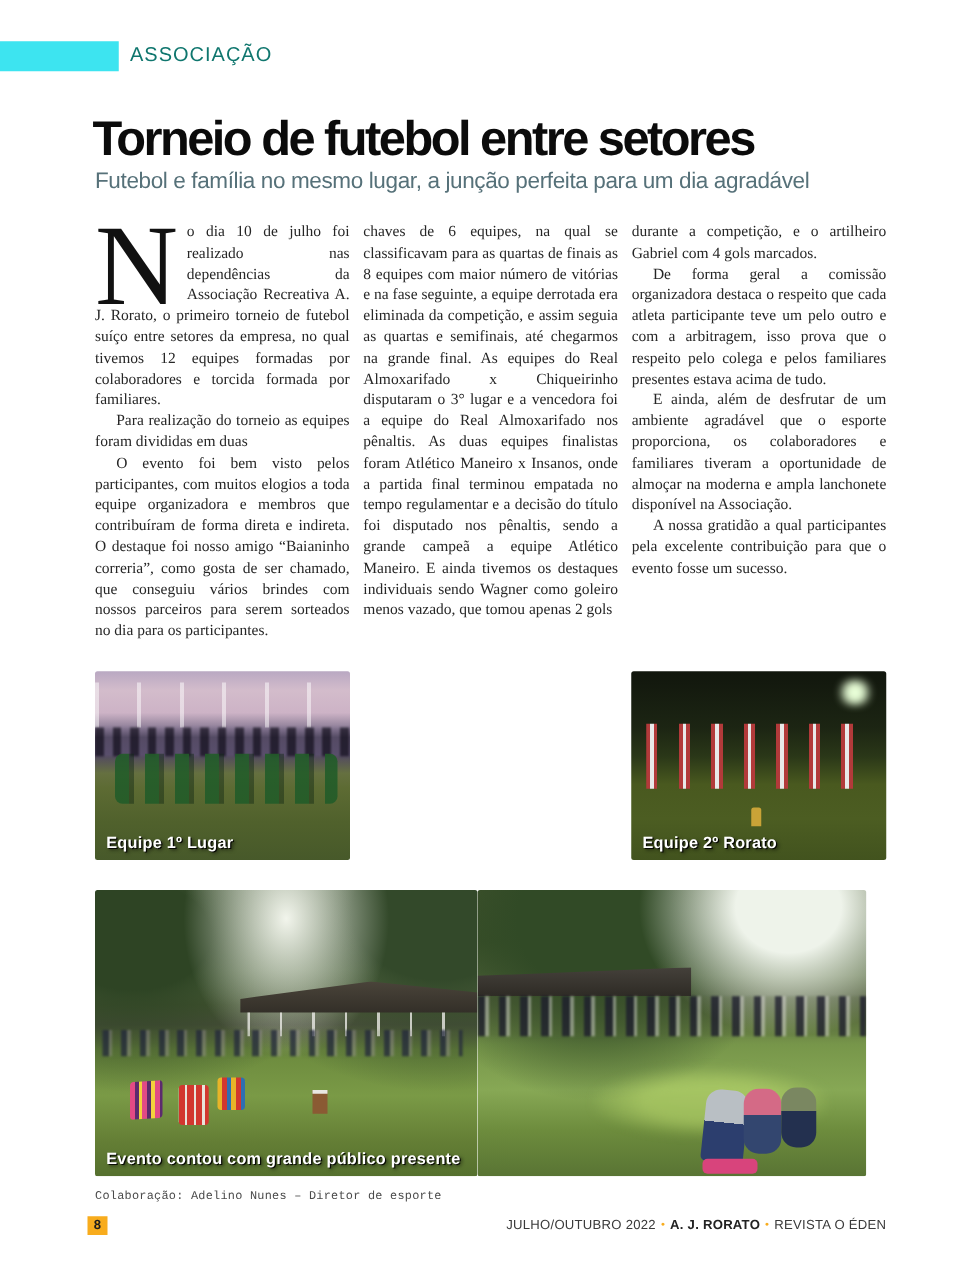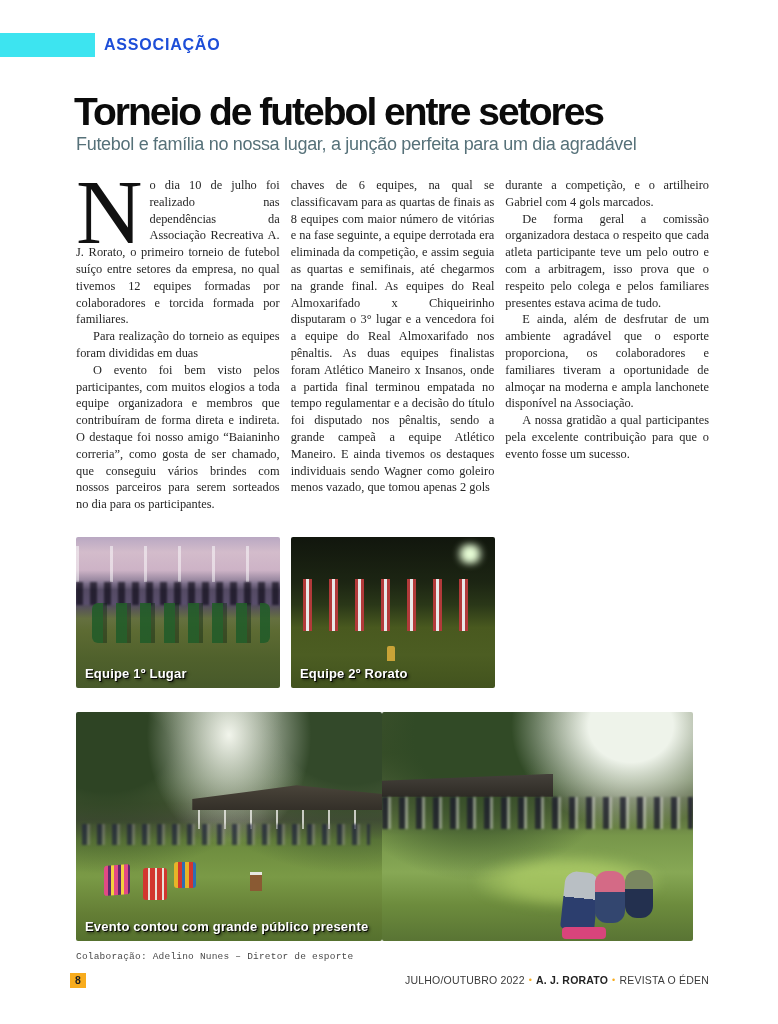--- a/index.html
+++ b/index.html
@@ -2,38 +2,38 @@
 <html><head>
 <meta charset="utf-8">
 <style>
   html,body{margin:0;padding:0;}
   body{width:778px;height:1024px;background:#ffffff;position:relative;overflow:hidden;
        font-family:"Liberation Sans",sans-serif;}
   .abs{position:absolute;}
 
   
   .kicker-bar{left:0;top:33px;width:95px;height:24px;background:#3de4f0;}
-  .kicker{left:104px;top:33px;height:24px;line-height:24px;font-size:16px;font-weight:bold;
-          letter-spacing:.8px;color:#1d4ed8;}
+  .kicker{left:104px;top:33px;height:24px;line-height:24px;font-size:16px;font-weight:normal;
+          letter-spacing:.8px;color:#0f766e;}
   .title{left:74px;top:66px;width:660px;font-size:39px;font-weight:bold;letter-spacing:-2px;
          color:#0b0b0b;line-height:1.05;}
   .subtitle{left:76px;top:116px;width:640px;font-size:18px;letter-spacing:-0.3px;color:#567179;}
 
   
   .columns{left:76px;top:177px;width:633px;display:flex;gap:11px;}
   .col{width:204px;font-family:"Liberation Serif",serif;font-size:12.4px;line-height:16.8px;
        text-align:justify;color:#262626;}
   .col p{margin:0;}
   .col p.indent{text-indent:17px;}
   .dropcap{float:left;font-family:"Liberation Serif",serif;font-weight:400;font-size:92px;
            line-height:64px;margin:3px 7px 0 0;color:#111;}
 
   
   .photo{position:relative;overflow:hidden;border-radius:2px;background:#777;}
-  .row1{left:76px;top:537px;width:633px;display:flex;gap:11px;}
+  .row1{left:76px;top:537px;width:633px;display:flex;gap:11px;justify-content:space-between;}
   .row1 .photo{width:204px;height:151px;}
   .row2{left:76px;top:712px;width:633px;display:flex;}
   .photo-big-l{width:306px;height:229px;}
   .photo-big-r{width:311px;height:229px;}
   .cap{position:absolute;left:9px;bottom:7px;color:#fff;font-weight:bold;font-size:13px;
        letter-spacing:.2px;text-shadow:1px 1px 0 rgba(0,0,0,.85),2px 2px 3px rgba(0,0,0,.6);}
   .photo i{position:absolute;display:block;}
 
   .photo1{background:linear-gradient(180deg,#b9a8c2 0%,#d3bccb 10%,#cdb3c6 22%,#8e7f98 30%,
           #4a4258 35%,#514763 44%,#657040 54%,#5d6b33 62%,#50612c 80%,#47592a 100%);}
@@ -109,21 +109,21 @@
 </style>
 </head>
 <body>
 
 <div>
 
   <div class="abs kicker-bar"></div>
   <div class="abs kicker">ASSOCIAÇÃO</div>
 
   <h1 class="abs title">Torneio de futebol entre setores</h1>
-  <p class="abs subtitle">Futebol e família no nossa lugar, a junção perfeita para um dia agradável</p>
+  <p class="abs subtitle">Futebol e família no mesmo lugar, a junção perfeita para um dia agradável</p>
 
   <div class="abs columns">
     <div class="col">
       <p><span class="dropcap">N</span><span>o dia 10 de julho foi realizado nas dependências da Associação Recreativa A. J. Rorato, o primeiro torneio de futebol suíço entre setores da empresa, no qual tivemos 12 equipes formadas por colaboradores e torcida formada por familiares.</span></p>
       <p class="indent">Para realização do torneio as equipes foram divididas em duas</p>
       <p class="indent">O evento foi bem visto pelos participantes, com muitos elogios a toda equipe organizadora e membros que contribuíram de forma direta e indireta. O destaque foi nosso amigo “Baianinho correria”, como gosta de ser chamado, que conseguiu vários brindes com nossos parceiros para serem sorteados no dia para os participantes.</p>
     </div>
     <div class="col">
       <p>chaves de 6 equipes, na qual se classificavam para as quartas de finais as 8 equipes com maior número de vitórias e na fase seguinte, a equipe derrotada era eliminada da competição, e assim seguia as quartas e semifinais, até chegarmos na grande final. As equipes do Real Almoxarifado x Chiqueirinho disputaram o 3° lugar e a vencedora foi a equipe do Real Almoxarifado nos pênaltis. As duas equipes finalistas foram Atlético Maneiro x Insanos, onde a partida final terminou empatada no tempo regulamentar e a decisão do título foi disputado nos pênaltis, sendo a grande campeã a equipe Atlético Maneiro. E ainda tivemos os destaques individuais sendo Wagner como goleiro menos vazado, que tomou apenas 2 gols</p>
     </div>

